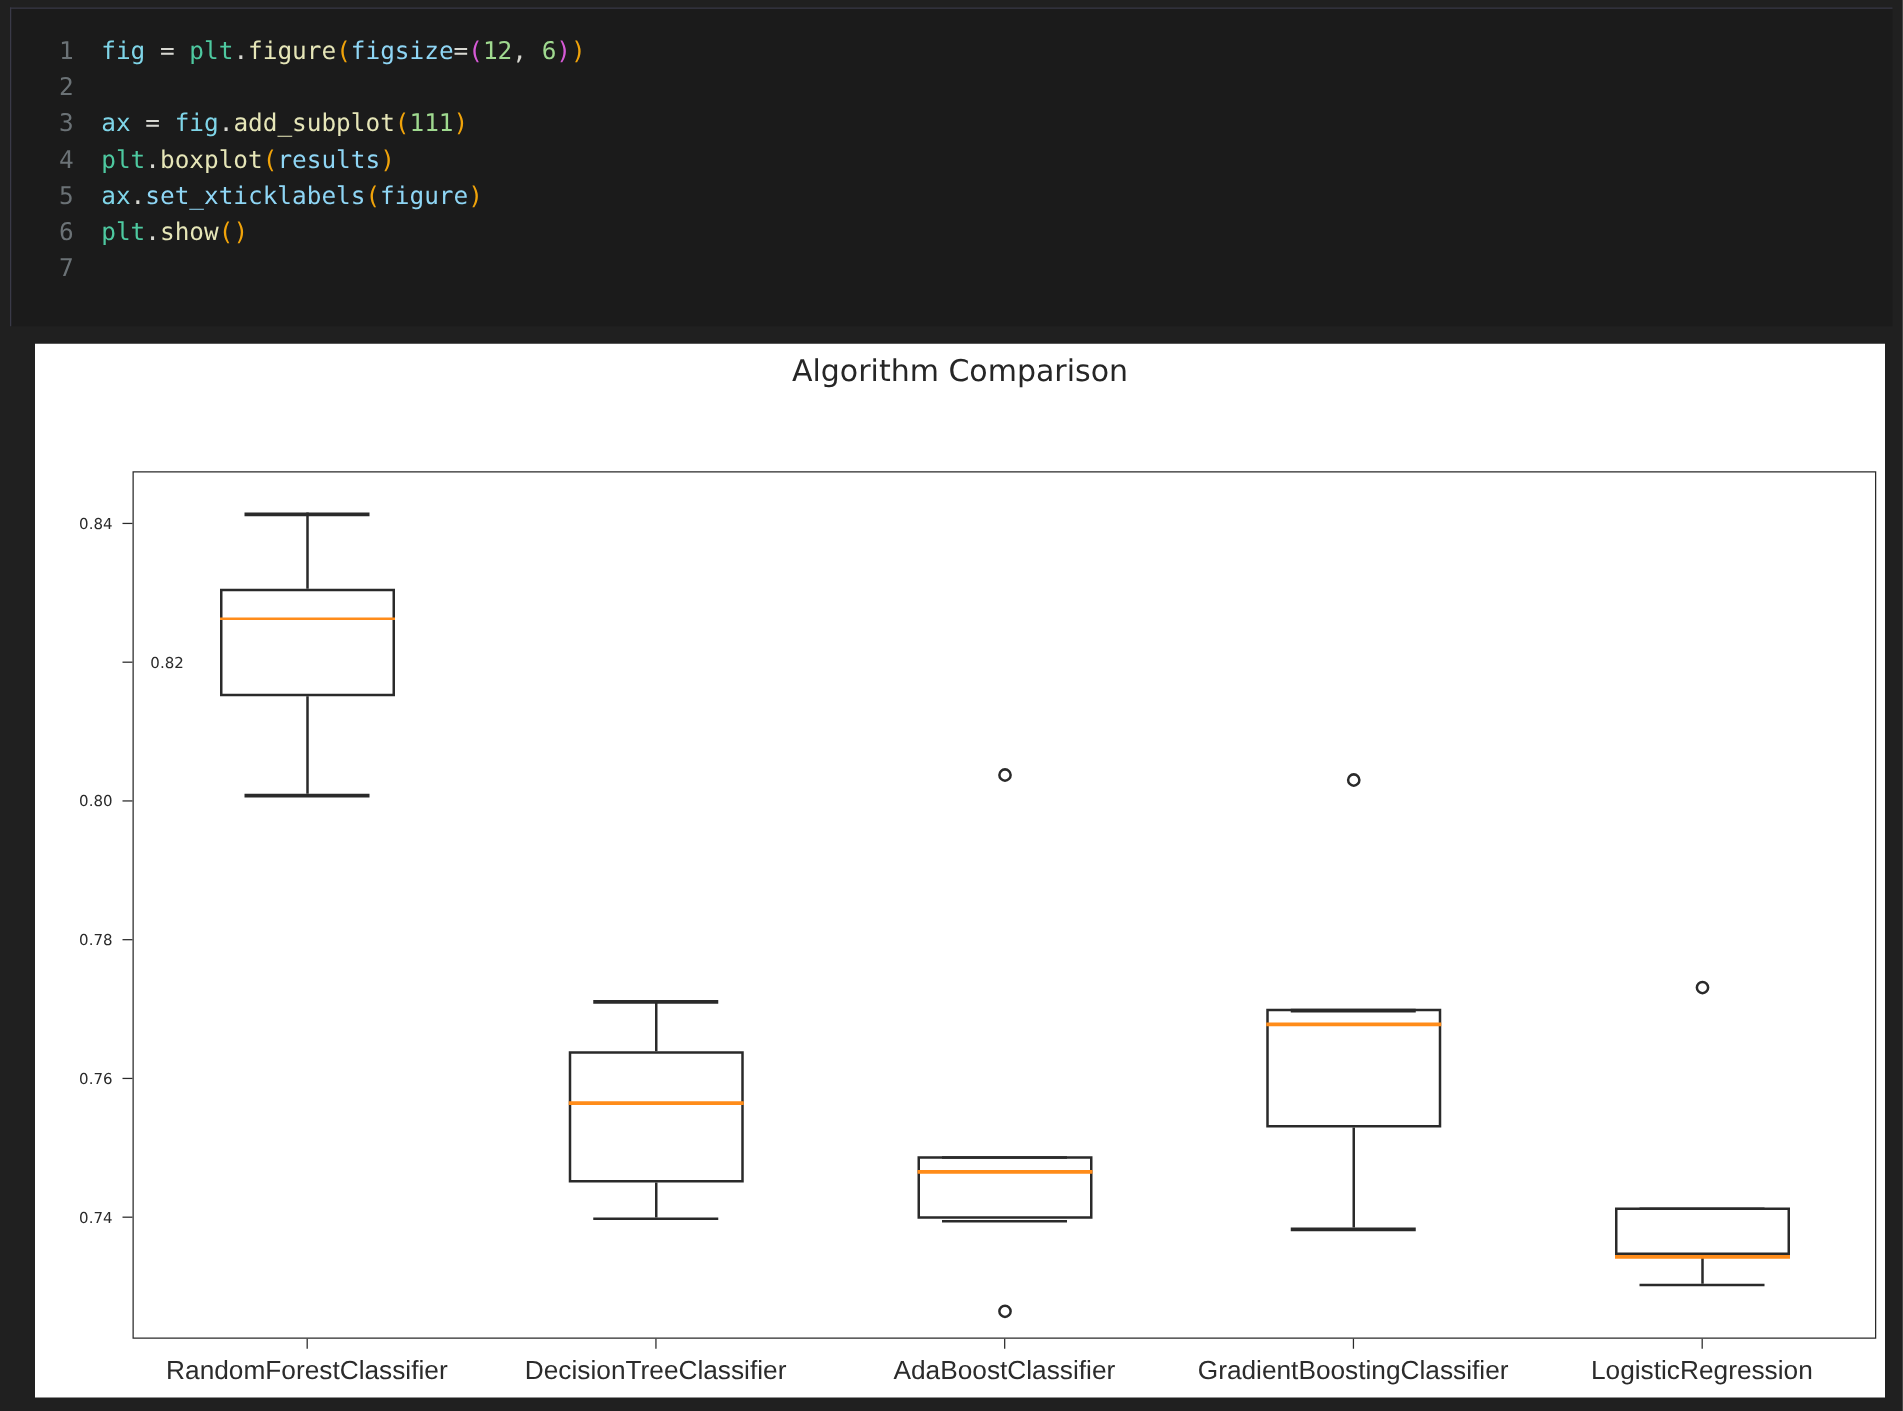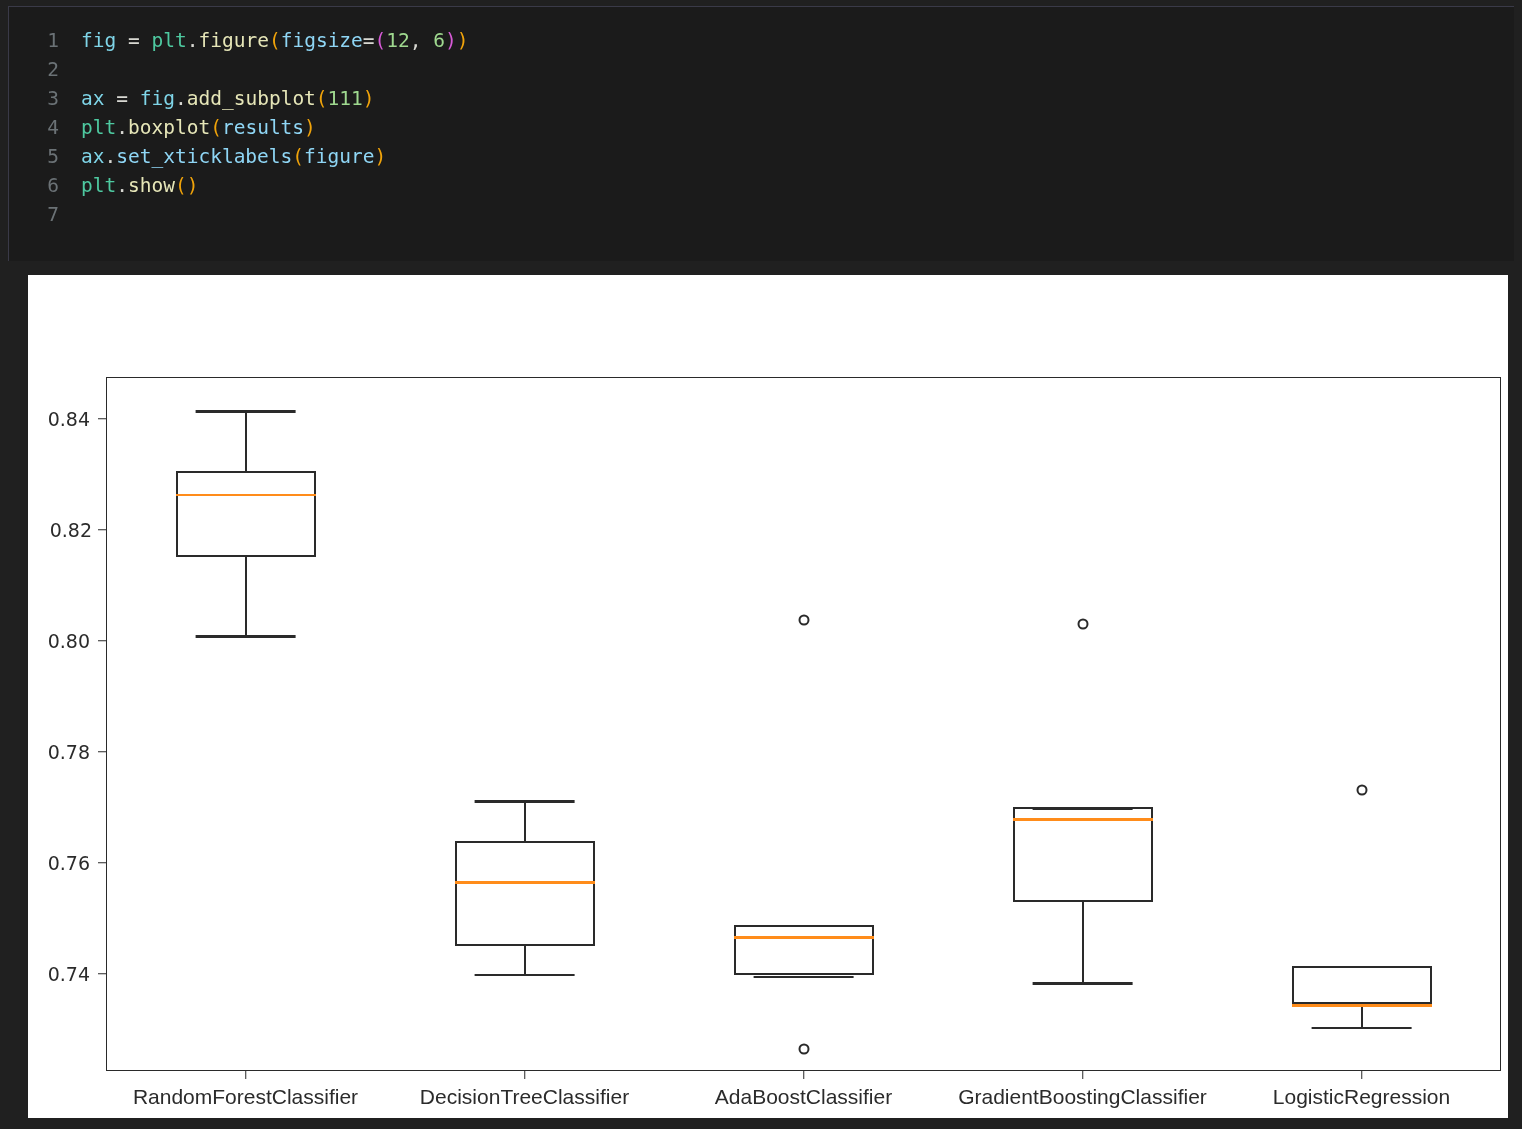--- a/index.html
+++ b/index.html
@@ -85,21 +85,21 @@
     width: 1395px;
     height: 694px;
     border: 1.5px solid #2a2a2a;
     box-sizing: border-box;
   }
 
   .ytick-label {
     position: absolute;
     right: 0;
     transform: translateY(-50%);
-    font-size: 19px;
+    font-size: 12px;
     color: #2b2b2b;
     white-space: nowrap;
   }
   .ytick-mark {
     position: absolute;
     left: 70px;
     width: 8px;
     height: 1.5px;
     background: #2a2a2a;
     transform: translateY(-50%);
@@ -169,33 +169,34 @@
         <div class="code-line"><span class="ln">2</span></div>
         <div class="code-line"><span class="ln">3</span><span class="code-text"><span class="t-var">ax</span><span class="t-op"> </span><span class="t-op">=</span><span class="t-op"> </span><span class="t-var">fig</span><span class="code-text">.</span><span class="t-fn">add_subplot</span><span class="t-paren">(</span><span class="t-num">111</span><span class="t-paren">)</span></span></div>
         <div class="code-line"><span class="ln">4</span><span class="code-text"><span class="t-mod">plt</span><span class="code-text">.</span><span class="t-fn">boxplot</span><span class="t-paren">(</span><span class="t-arg">results</span><span class="t-paren">)</span></span></div>
         <div class="code-line"><span class="ln">5</span><span class="code-text"><span class="t-var">ax</span><span class="code-text">.</span><span class="t-arg">set_xticklabels</span><span class="t-paren">(</span><span class="t-arg">figure</span><span class="t-paren">)</span></span></div>
         <div class="code-line"><span class="ln">6</span><span class="code-text"><span class="t-mod">plt</span><span class="code-text">.</span><span class="t-fn">show</span><span class="t-paren">(</span><span class="t-paren">)</span></span></div>
         <div class="code-line"><span class="ln">7</span><span class="code-text"></span></div>
       </div>
   </div>
 
   <div id="figure">
+    <div id="fig-title">Algorithm Comparison</div>
 
     <div id="axes"></div>
     <div id="tick-layer">
         <div class="ytick-mark" style="top: 698.84px; left: 70px;"></div>
         <div class="ytick-label" style="top: 698.84px; right: 1418px; text-align: right;">0.74</div>
         <div class="ytick-mark" style="top: 587.8px; left: 70px;"></div>
         <div class="ytick-label" style="top: 587.8px; right: 1418px;">0.76</div>
         <div class="ytick-mark" style="top: 476.76px; left: 70px;"></div>
         <div class="ytick-label" style="top: 476.76px; right: 1418px;">0.78</div>
         <div class="ytick-mark" style="top: 365.72px; left: 70px;"></div>
         <div class="ytick-label" style="top: 365.72px; right: 1418px;">0.80</div>
         <div class="ytick-mark" style="top: 254.68px; left: 70px;"></div>
-        <div class="ytick-label" style="top: 254.68px; right: 1416px;">0.82</div>
+        <div class="ytick-label" style="top: 254.68px; right: 1361px;">0.82</div>
         <div class="ytick-mark" style="top: 143.64px; left: 70px;"></div>
         <div class="ytick-label" style="top: 143.64px; right: 1418px;">0.84</div>
         <div class="xtick-mark" style="left: 217.5px;"></div>
         <div class="xtick-label" style="left: 217.5px;">RandomForestClassifier</div>
         <div class="xtick-mark" style="left: 496.5px;"></div>
         <div class="xtick-label" style="left: 496.5px;">DecisionTreeClassifier</div>
         <div class="xtick-mark" style="left: 775.5px;"></div>
         <div class="xtick-label" style="left: 775.5px; text-align: right;">AdaBoostClassifier</div>
         <div class="xtick-mark" style="left: 1054.5px;"></div>
         <div class="xtick-label" style="left: 1054.5px;">GradientBoostingClassifier</div>

